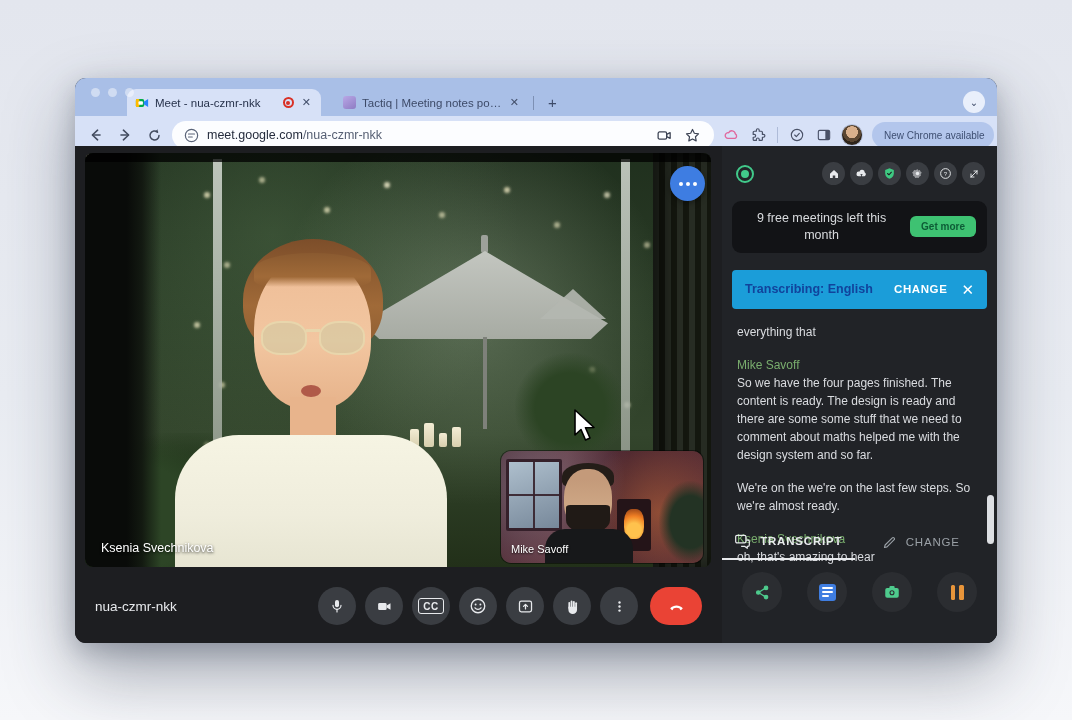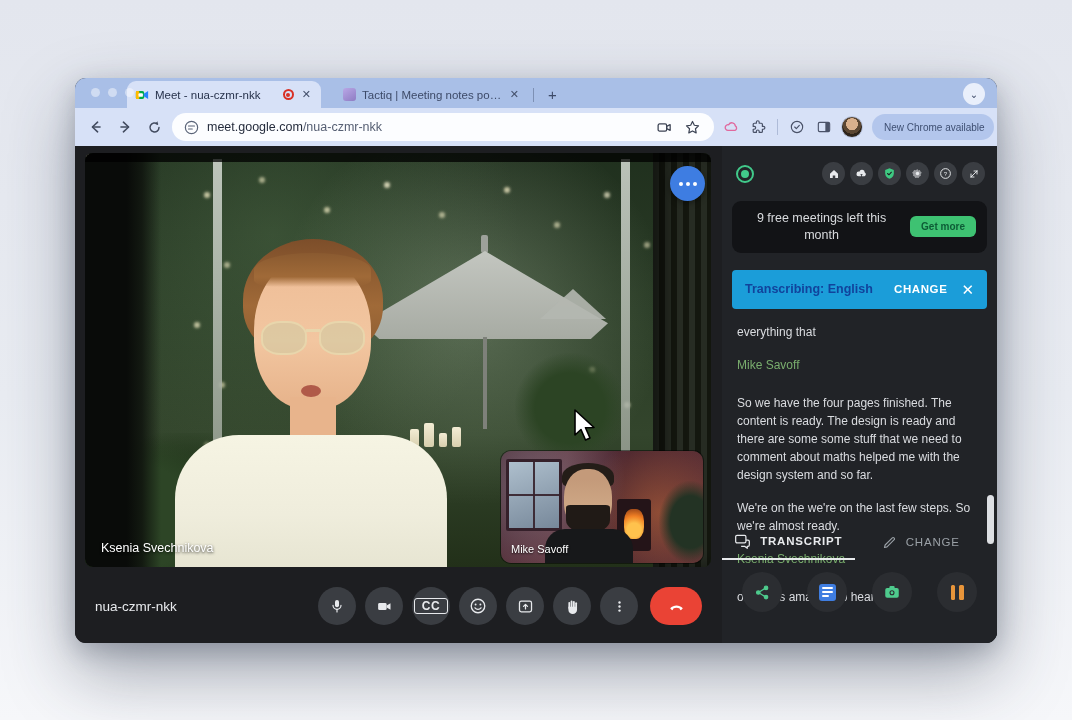--- a/index.html
+++ b/index.html
@@ -12,21 +12,21 @@
 
   
   .window {
     position:absolute; left:75px; top:78px; width:922px; height:565px;
     border-radius:11px; overflow:hidden;
     box-shadow:0 30px 70px rgba(40,50,70,.40), 0 8px 24px rgba(40,50,70,.25);
     background:#1d1e21;
   }
 
   
-  .tabstrip { height:30px; background:#a9bfe7; display:flex; align-items:flex-end; position:relative; }
+  .tabstrip { height:38px; background:#a9bfe7; display:flex; align-items:flex-end; position:relative; }
   .traffic { position:absolute; left:16px; top:10px; display:flex; gap:8px; }
   .traffic span { width:9px; height:9px; border-radius:50%; background:rgba(255,255,255,.45); }
   .tab { display:flex; align-items:center; gap:6px; height:27px; padding:0 8px; font-size:11.5px; }
   .tab.active { margin-left:52px; width:194px; background:#d7e1f7; border-radius:9px 9px 0 0; color:#27324b; }
   .tab.inactive { width:194px; color:#3d4a68; margin-left:14px; }
   .tab .title { flex:1; white-space:nowrap; overflow:hidden; text-overflow:ellipsis; }
   .favicon-meet { width:14px; height:14px; flex:none; }
   .favicon-tactiq { width:13px; height:13px; flex:none; border-radius:3px; background:linear-gradient(145deg,#b9a7e6,#8e7cc3); }
   .rec-dot { width:11px; height:11px; flex:none; border:2px solid #d93025; border-radius:50%; position:relative; }
   .rec-dot::after { content:""; position:absolute; inset:1.5px; border-radius:50%; background:#d93025; }
@@ -145,41 +145,41 @@
   .pip-label { position:absolute; left:10px; bottom:8px; color:#fff; font-size:11px; text-shadow:0 1px 2px rgba(0,0,0,.8); }
 
   
   .cursor { position:absolute; left:488px; top:256px; }
 
   
   .controls { position:absolute; left:0; right:0; bottom:0; height:74px; display:flex; align-items:center; padding:0 20px; }
   .meeting-code { color:#e8eaed; font-size:13.5px; }
   .ctl-group { margin-left:auto; display:flex; align-items:center; gap:9px; }
   .ctl { width:38px; height:38px; border-radius:50%; background:#3a3d42; display:grid; place-items:center; }
-  .ctl-cc { width:34px; height:16px; border:1.7px solid #e8eaed; border-radius:3px; color:#e8eaed; font-size:12px; font-weight:bold;
+  .ctl-cc { width:26px; height:16px; border:1.7px solid #e8eaed; border-radius:3px; color:#e8eaed; font-size:10px; font-weight:bold;
     display:grid; place-items:center; letter-spacing:.5px; }
   .ctl-end { width:52px; height:38px; border-radius:20px; background:#ea4335; display:grid; place-items:center; margin-left:3px; }
 
   
   .sidebar { position:relative; flex:1; background:#212327; overflow:hidden; }
   .sb-header { display:flex; align-items:center; padding:16px 12px 6px 14px; }
   .tq-logo { width:18px; height:18px; border-radius:50%; border:2.5px solid #41c98a; position:relative; }
   .tq-logo::after { content:""; position:absolute; inset:3px; border-radius:50%; background:#41c98a; }
   .sb-icons { margin-left:auto; display:flex; gap:5px; }
   .sb-ic { width:23px; height:23px; border-radius:50%; background:#3a3d42; display:grid; place-items:center; }
   .quota-box { margin:10px 10px 0; background:#121316; border-radius:9px; padding:9px 11px; display:flex; align-items:center; gap:10px; }
   .quota-text { flex:1; color:#d9dbde; font-size:12.5px; line-height:1.35; text-align:center; }
   .getmore-btn { flex:none; background:#3ec272; color:#0d5c36; font-size:10px; font-weight:bold; border-radius:6px; padding:5px 11px; }
   .banner { margin:17px 10px 4px; background:#1b9dd9; border-radius:4px; height:39px; display:flex; align-items:center; padding:0 13px; }
   .banner-label { color:#11439c; font-size:12.5px; font-weight:bold; }
   .banner-change { margin-left:auto; color:#fff; font-size:11.5px; font-weight:bold; letter-spacing:.6px; }
   .banner-x { color:#fff; font-size:15px; margin-left:14px; line-height:1; }
   .transcript { padding:8px 15px 0; color:#dadce0; font-size:12px; line-height:1.5; }
   .speaker { color:#79ad6d; margin-top:15px; font-size:12px; }
-  .para { margin-top:20px; }
+  .para { margin-top:0; }
   .para + .para { margin-top:15px; }
   .sb-tabs { position:absolute; left:0; right:10px; bottom:83px; height:36px; display:flex; }
   .sb-tab { flex:1; display:flex; align-items:center; justify-content:center; gap:9px; font-size:11.5px; letter-spacing:.8px; }
   .sb-tab.active { color:#e8eaed; border-bottom:2.5px solid #e8eaed; font-weight:bold; }
   .sb-tab.idle { color:#9aa0a6; }
   .sb-actions { position:absolute; left:0; right:0; bottom:31px; display:flex; justify-content:space-between; padding:0 20px; }
   .act { width:40px; height:40px; border-radius:50%; background:#2b2d31; display:grid; place-items:center; }
   .docs-sq { width:17px; height:17px; background:#3f7de0; border-radius:3px; display:flex; flex-direction:column; justify-content:center; gap:2px; padding:0 3px; }
   .docs-sq i { display:block; height:2px; background:#fff; border-radius:1px; }
   .docs-sq i:last-child { width:70%; }

